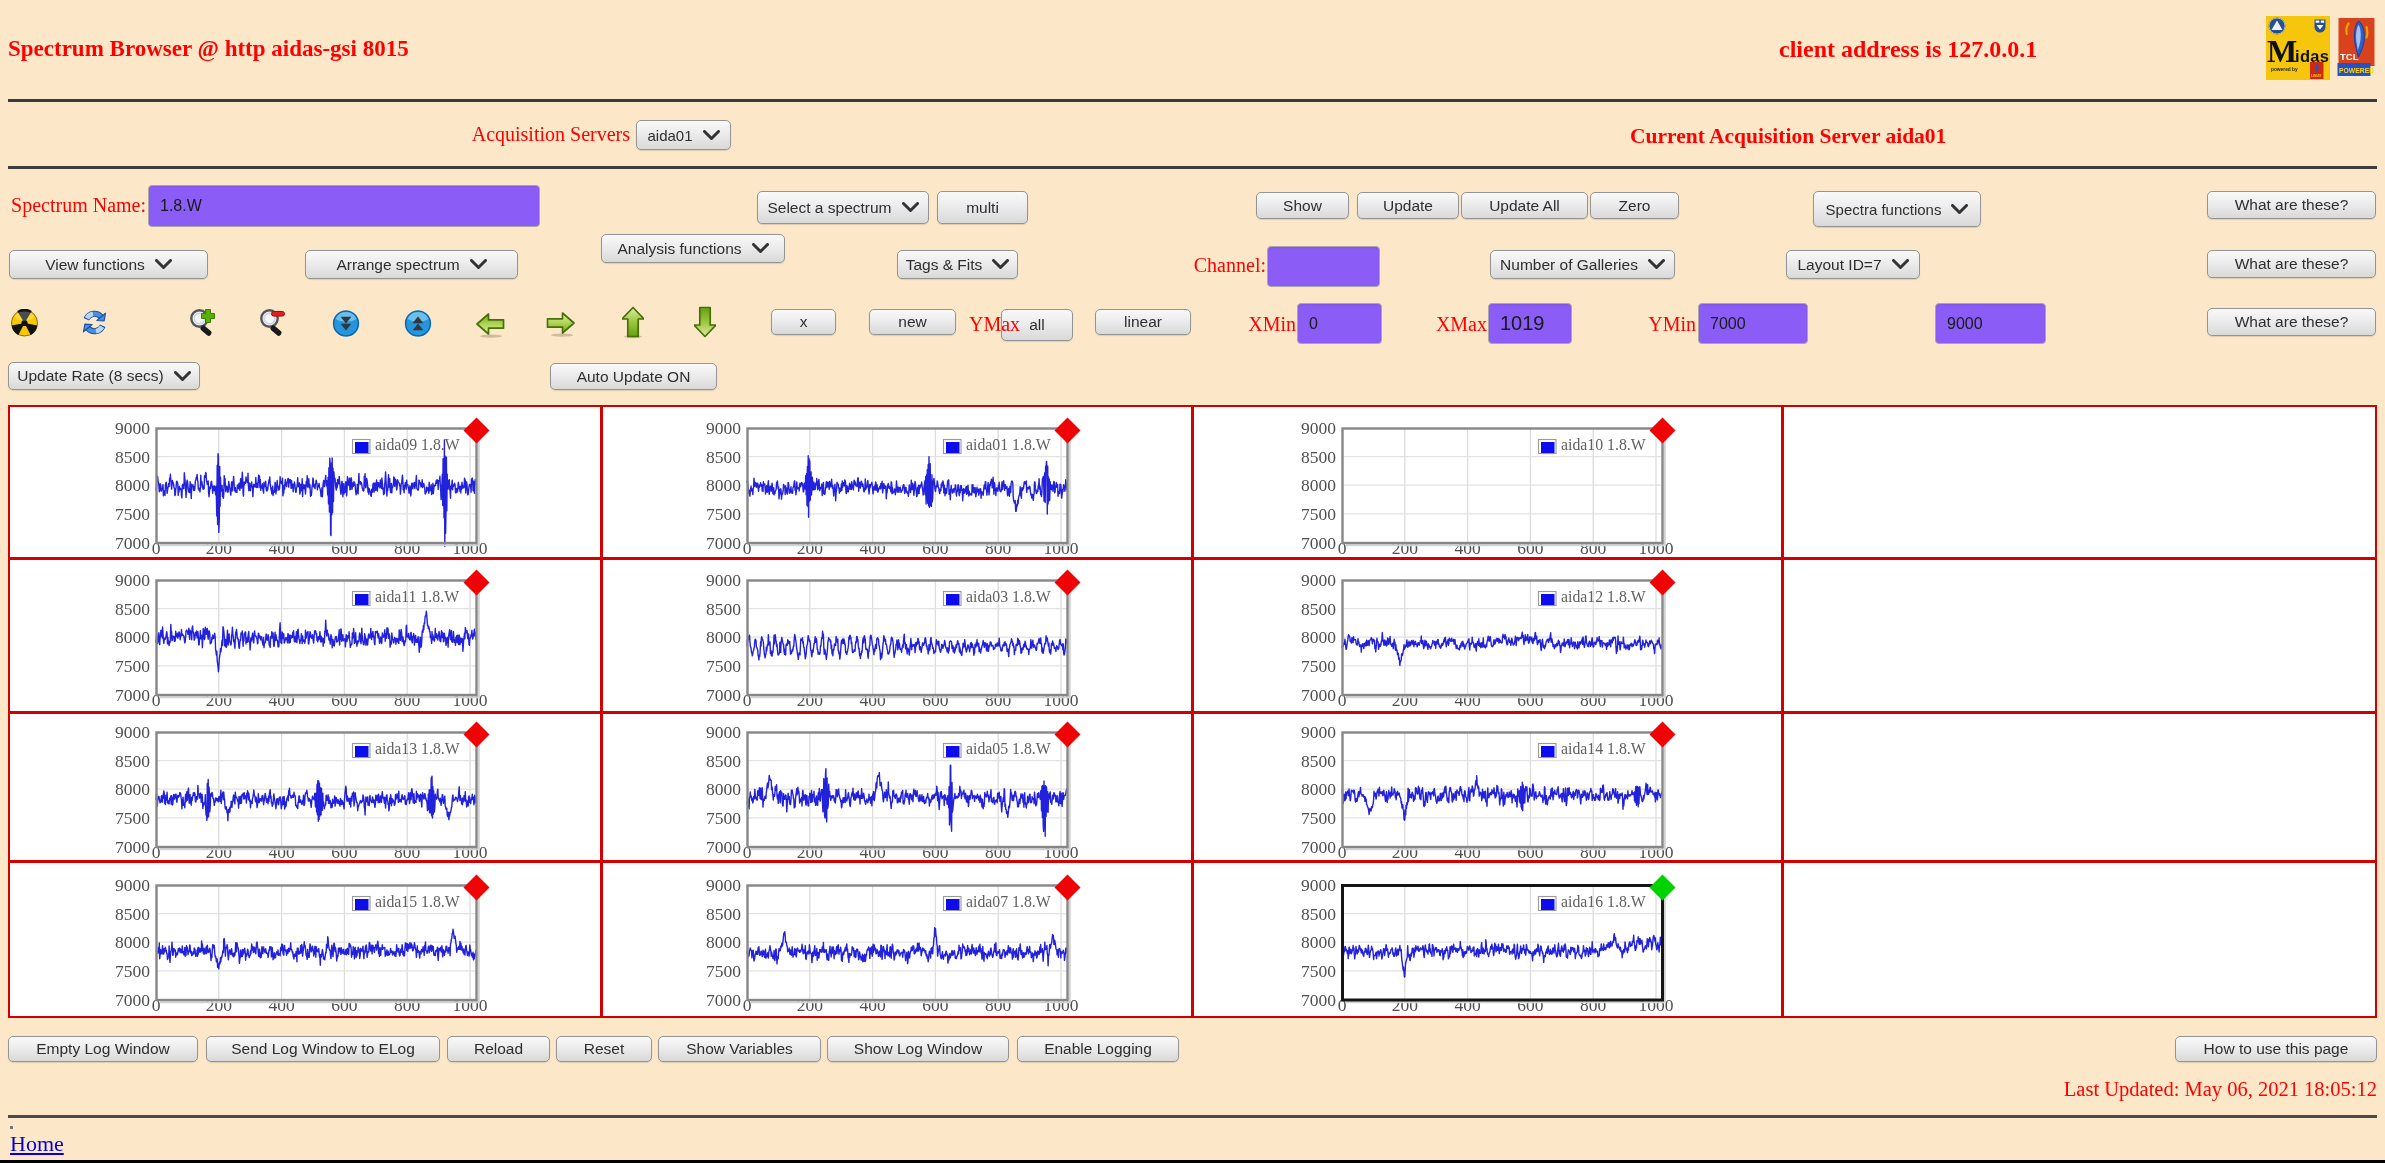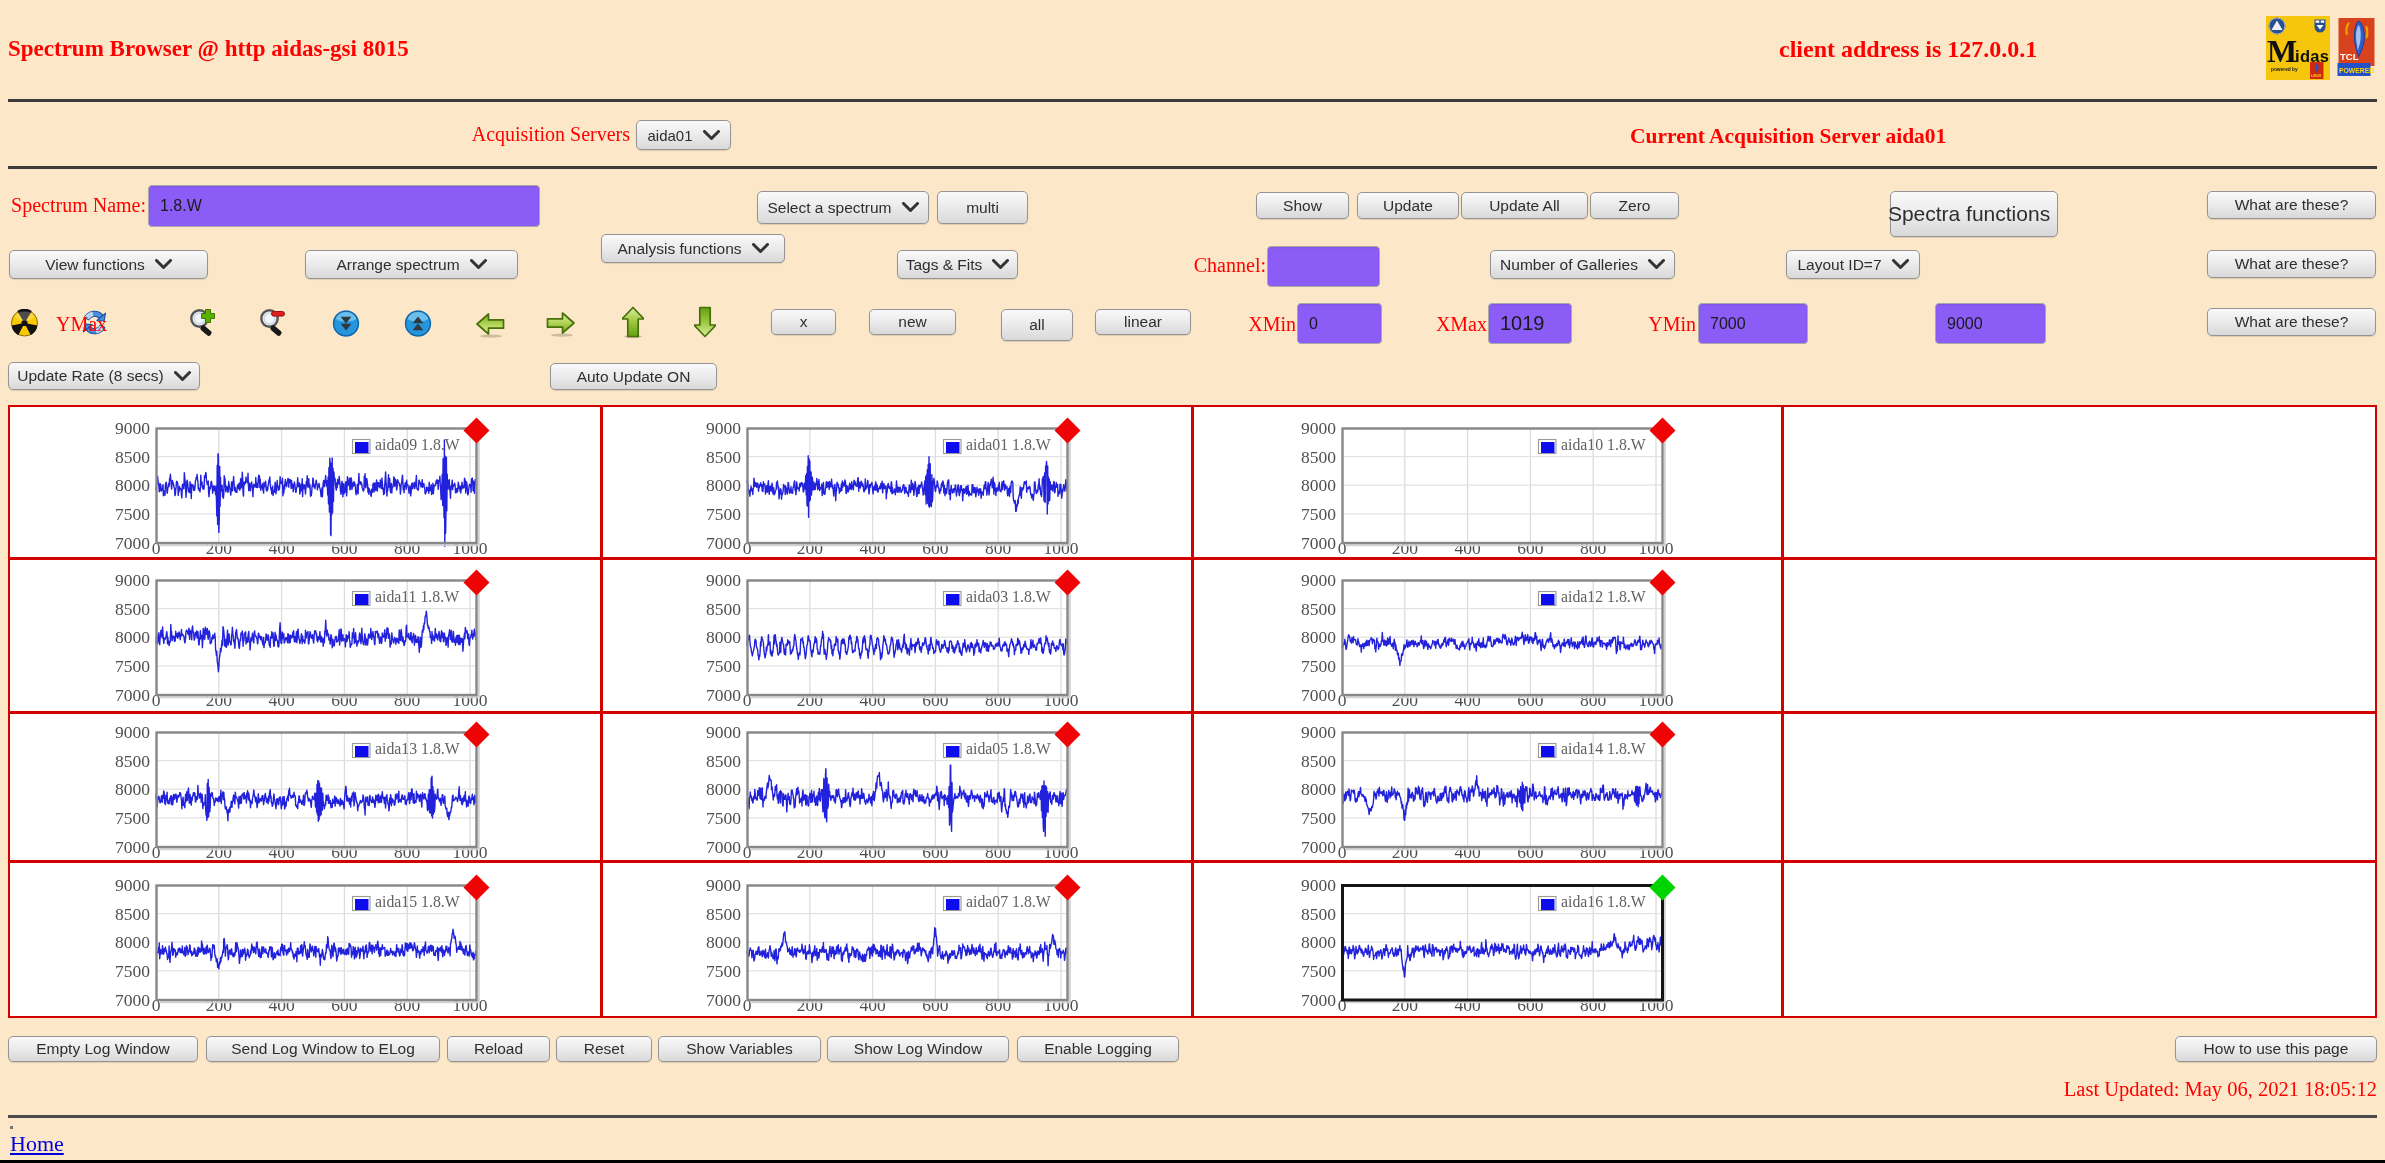--- a/index.html
+++ b/index.html
@@ -62,21 +62,21 @@
     <span>Select a spectrum</span>
     <svg width="17" height="11" viewBox="0 0 17 11">
       <path d="M1.5 1.5 L8.5 8.5 L15.5 1.5" fill="none" stroke="#333" stroke-width="3" stroke-linecap="round" stroke-linejoin="round"></path>
     </svg>
   </div>
 <div class="btn" style="left:937px;top:191px;width:91px;height:33px;font-size:15.5px">multi</div>
 <div class="btn" style="left:1256px;top:192px;width:93px;height:27px;font-size:15.5px">Show</div>
 <div class="btn" style="left:1357px;top:192px;width:102px;height:27px;font-size:15.5px">Update</div>
 <div class="btn" style="left:1461px;top:192px;width:127px;height:27px;font-size:15.5px">Update All</div>
 <div class="btn" style="left:1590px;top:192px;width:89px;height:27px;font-size:15.5px">Zero</div>
-<div class="btn sel" style="left:1890px;top:191px;width:168px;height:46px;font-size:21px">
+<div class="btn sel" style="left:1813px;top:191px;width:168px;height:36px;font-size:15px">
     <span>Spectra functions</span>
     <svg width="17" height="11" viewBox="0 0 17 11">
       <path d="M1.5 1.5 L8.5 8.5 L15.5 1.5" fill="none" stroke="#333" stroke-width="3" stroke-linecap="round" stroke-linejoin="round"></path>
     </svg>
   </div>
 <div class="btn" style="left:2207px;top:191px;width:169px;height:28px;font-size:15.5px">What are these?</div>
 <div class="btn sel" style="left:9px;top:250px;width:199px;height:29px;font-size:15.5px">
     <span>View functions</span>
     <svg width="17" height="11" viewBox="0 0 17 11">
       <path d="M1.5 1.5 L8.5 8.5 L15.5 1.5" fill="none" stroke="#333" stroke-width="3" stroke-linecap="round" stroke-linejoin="round"></path>
@@ -210,21 +210,21 @@
 <div class="btn" style="left:771px;top:309px;width:65px;height:26px;font-size:15.5px">x</div>
 <div class="btn" style="left:869px;top:309px;width:87px;height:26px;font-size:15.5px">new</div>
 <div class="btn" style="left:1001px;top:309px;width:72px;height:32px;font-size:15.5px">all</div>
 <div class="btn" style="left:1095px;top:309px;width:96px;height:26px;font-size:15.5px">linear</div>
 <div class="rl" style="left:0px;top:311.5px;width:1296px;text-align:right;font-size:20px;">XMin</div>
 <div class="inp" style="left:1297px;top:303px;width:85px;height:41px;font-size:16px">0</div>
 <div class="rl" style="left:0px;top:311.5px;width:1487px;text-align:right;font-size:20px;">XMax</div>
 <div class="inp" style="left:1488px;top:303px;width:84px;height:41px;font-size:20px">1019</div>
 <div class="rl" style="left:0px;top:311.5px;width:1696px;text-align:right;font-size:20px;">YMin</div>
 <div class="inp" style="left:1698px;top:303px;width:110px;height:41px;font-size:16px">7000</div>
-<div class="rl" style="left:16px;top:311.5px;width:1933px;text-align:left;font-size:20px;padding-left:40px;">YMax</div>
+<div class="rl" style="left:8px;top:311.5px;width:1933px;text-align:center;font-size:20px;padding-left:40px;">YMax</div>
 <div class="inp" style="left:1935px;top:303px;width:111px;height:41px;font-size:16px">9000</div>
 <div class="btn" style="left:2207px;top:308px;width:169px;height:28px;font-size:15.5px">What are these?</div>
 <div class="btn sel" style="left:8px;top:362px;width:192px;height:28px;font-size:15.5px">
     <span>Update Rate (8 secs)</span>
     <svg width="17" height="11" viewBox="0 0 17 11">
       <path d="M1.5 1.5 L8.5 8.5 L15.5 1.5" fill="none" stroke="#333" stroke-width="3" stroke-linecap="round" stroke-linejoin="round"></path>
     </svg>
   </div>
 <div class="btn" style="left:550px;top:363px;width:167px;height:27px;font-size:15.5px">Auto Update ON</div>
 <div class="btn" style="left:8px;top:1036px;width:190px;height:26px;font-size:15.5px">Empty Log Window</div>

